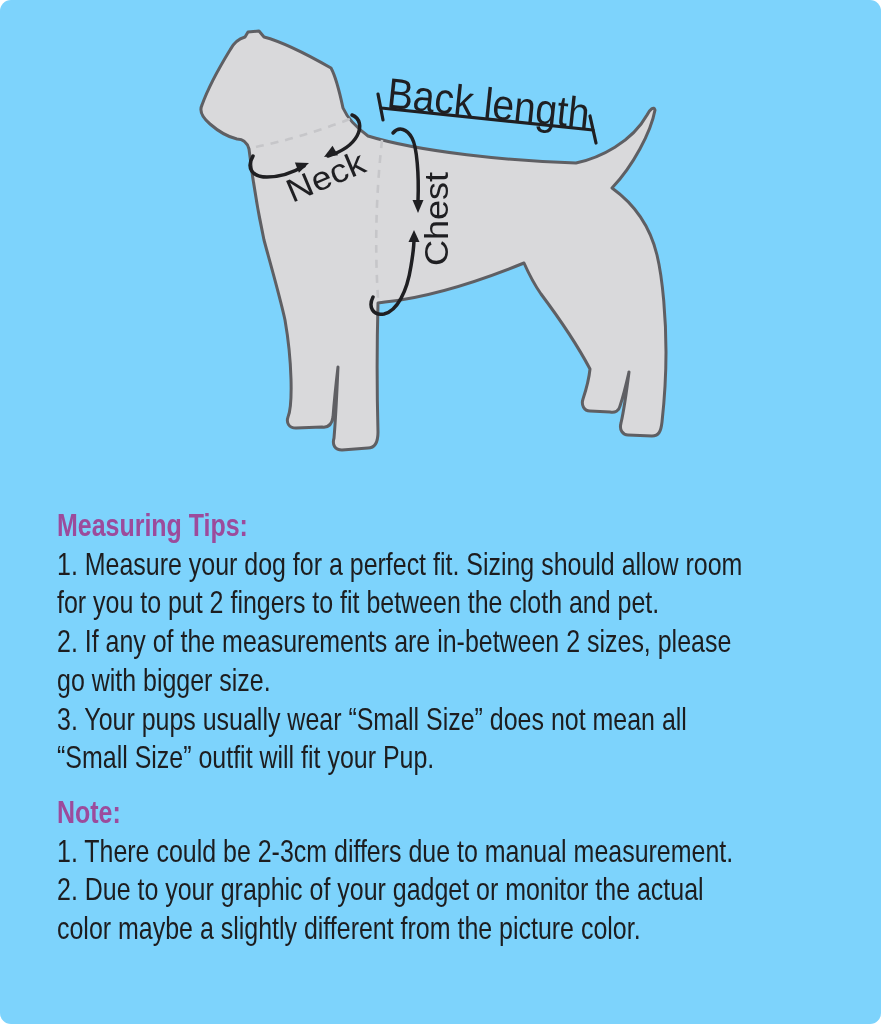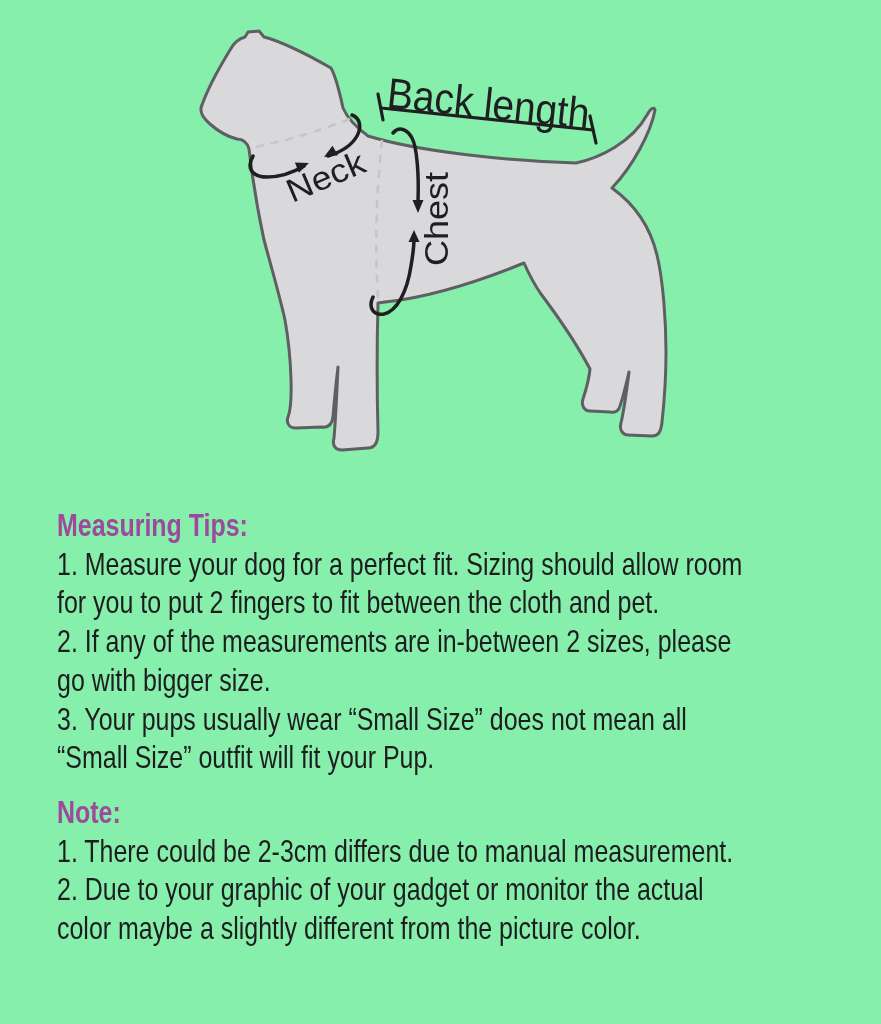--- a/index.html
+++ b/index.html
@@ -1,21 +1,22 @@
 <!DOCTYPE html>
 <html><head>
 <meta charset="utf-8">
 <style>
   html,body{margin:0;padding:0;background:#ffffff;}
   .page{
     position:relative;
     width:881px;height:1024px;
-    background:#86efac;
+    background:#7dd3fc;
     overflow:hidden;
     font-family:"Liberation Sans", sans-serif;
+    border-radius:11px;
   }
   .diagram{position:absolute;left:0;top:0;}
   svg text{font-family:"Liberation Sans", sans-serif;}
   .textblock{
     position:absolute;
     left:57px;top:506px;
     width:1100px;
     transform:scaleX(0.78);
     transform-origin:0 0;
     font-size:32px;

